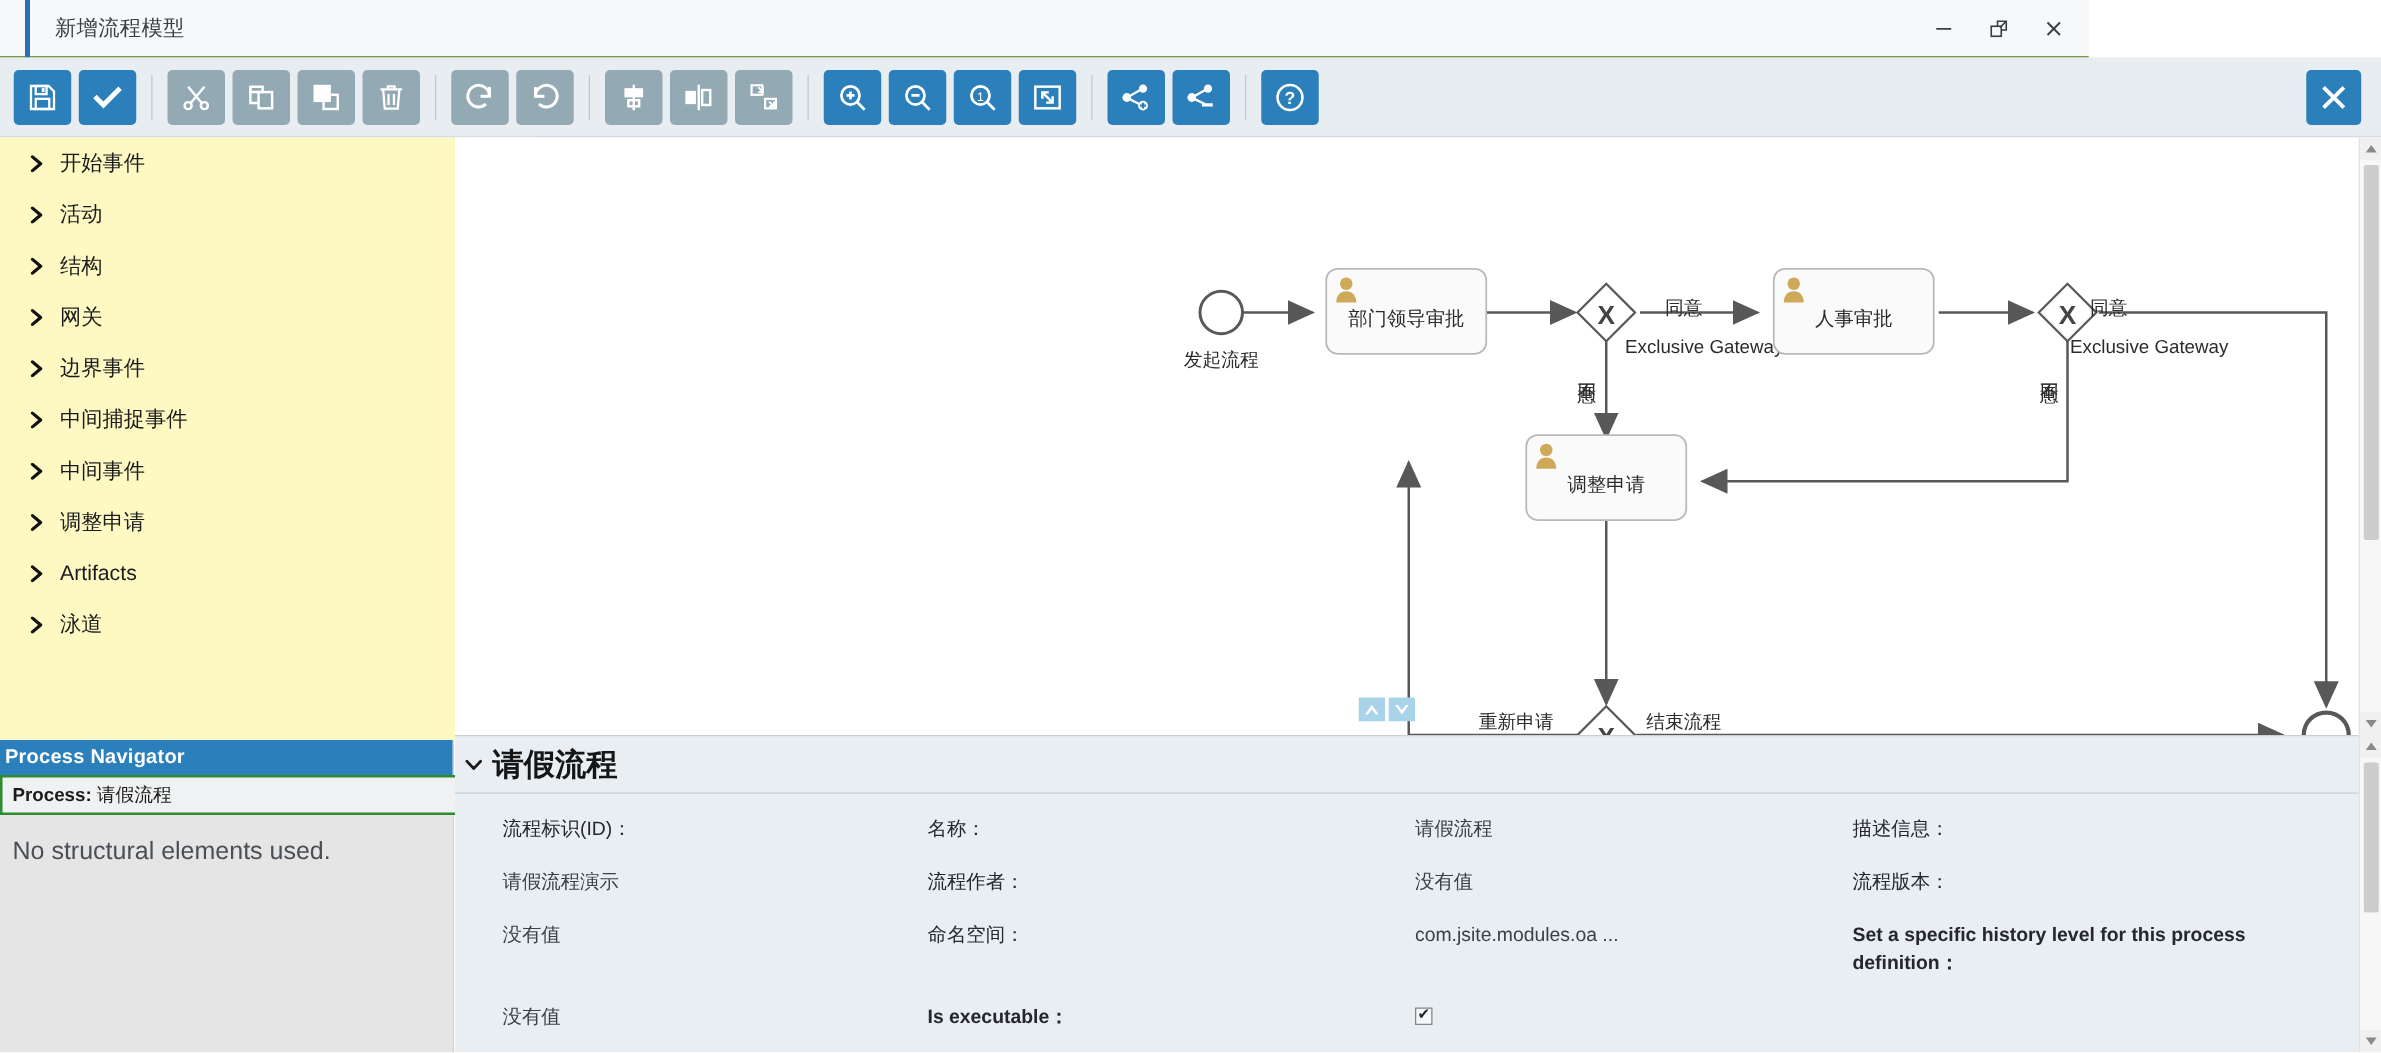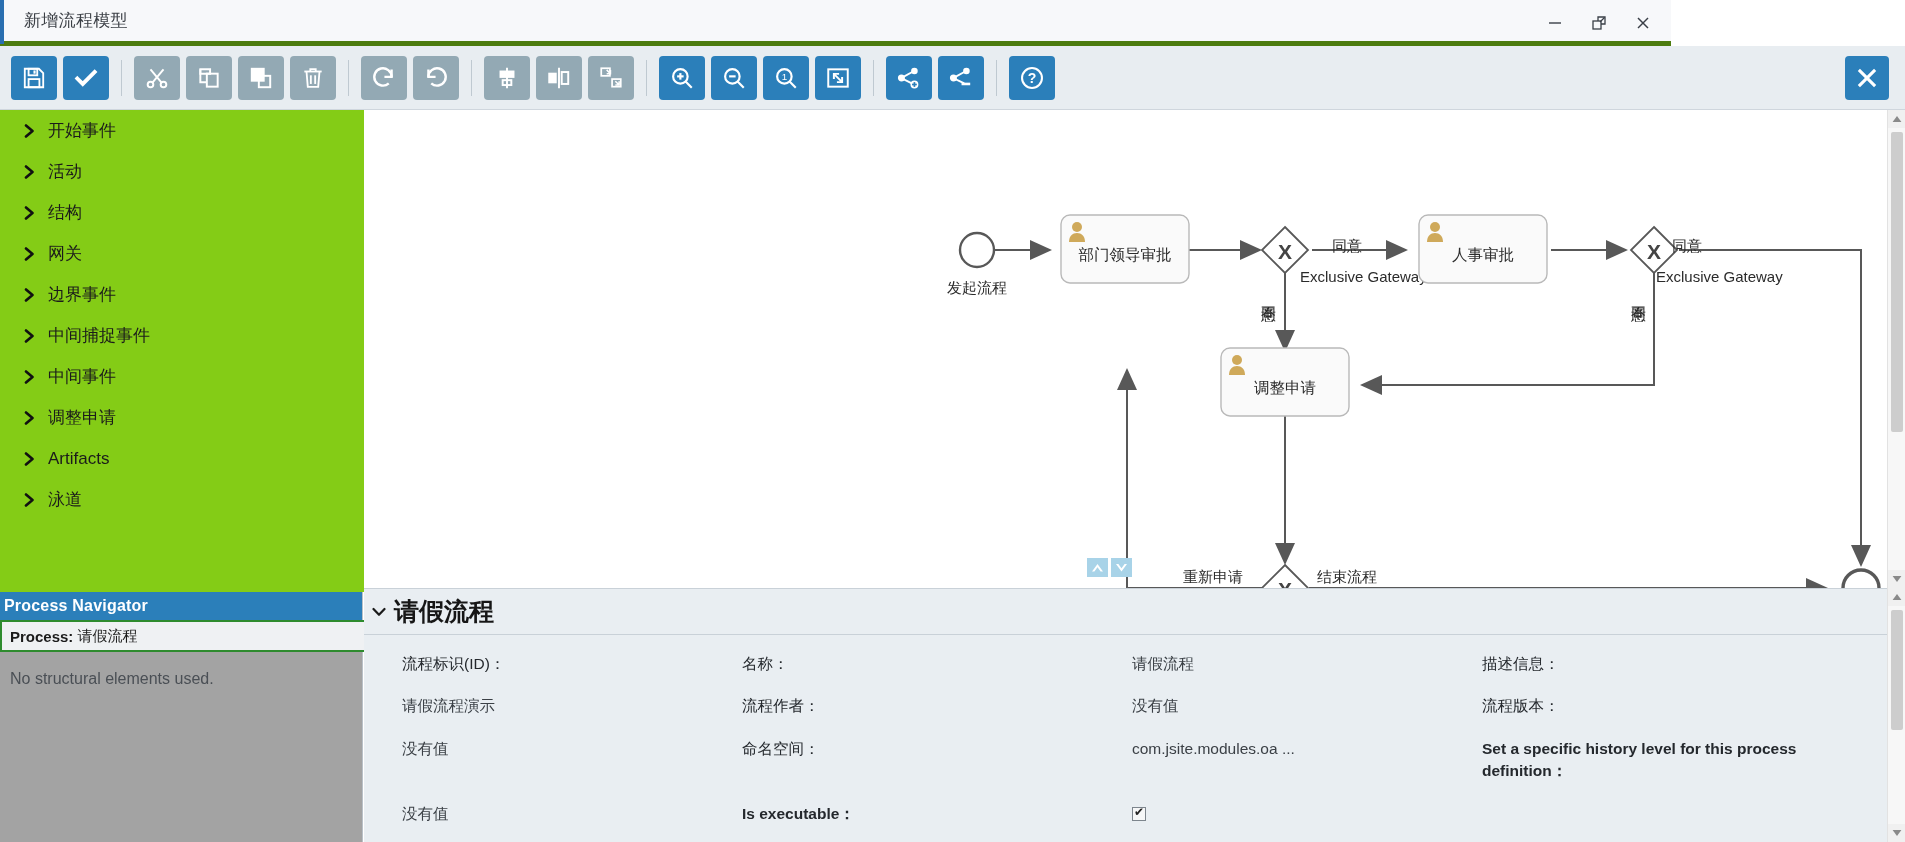--- a/index.html
+++ b/index.html
@@ -7,22 +7,22 @@
     width: 1905px; height: 842px;
     overflow: hidden;
     font-family: "Liberation Sans", "DejaVu Sans", sans-serif;
     background: #ffffff;
   }
   #app { position: relative; width: 1905px; height: 842px; overflow: hidden; background:#fff; }
 
   
   .titlebar {
     position: absolute; left: 0; top: 0; width: 1671px; height: 46px;
-    background: #f7f8fa; border-bottom: 5px solid #4d7c0f;
-    display: flex; align-items: center;
+    background: #f7f8fa; border-bottom: 1px solid #4d7c0f;
+    display: flex; align-items: center; padding-left: 20px;
   }
   .titlebar .accent { width: 4px; height: 46px; background: #2a6fb0; }
   .titlebar .wtitle {
     margin-left: 20px; font-size: 17px; color: #3b3f45; letter-spacing: .3px;
   }
   .win-btns { position: absolute; right: 6px; top: 0; height: 46px; display:flex; align-items:center; }
   .win-btn {
     width: 44px; height: 46px; display:flex; align-items:center; justify-content:center;
     color:#3a3f47; cursor:default;
   }
@@ -49,21 +49,21 @@
     display:flex; align-items:center; justify-content:center;
   }
 
   
   .leftpanel {
     position:absolute; left:0; top:110px; width: 363px; height: 732px;
     background:#fff; border-right: 1px solid #b9c0c7;
   }
   .palette {
     position:absolute; left:0; top:0; width: 427px; height: 482px;
-    background:#84cc16; overflow:hidden; border-right:1px solid #cfd4d9;
+    background:#fef9c3; overflow:hidden; border-right:1px solid #cfd4d9;
   }
   .pal-item {
     display:flex; align-items:center; height: 41px; padding-left: 24px;
     font-size: 17px; color:#1b1b1b; cursor:default;
   }
   .pal-chev { width: 16px; margin-right: 8px; color:#111; font-size: 15px; font-weight: bold; display:flex; }
   .pal-chev svg { display:block; }
 
   
   .nav-head {
@@ -73,21 +73,21 @@
   }
   .nav-row {
     position:absolute; left:0; top:510px; width: 394px; height: 32px;
     background:#eff1f3; border:2px solid #2e8b2e;
     display:flex; align-items:center; padding-left: 8px;
     font-size: 15px; color:#1b1b1b;
   }
   .nav-row b { font-weight: bold; margin-right: 4px; }
   .nav-empty {
     position:absolute; left:0; top:542px; width: 362px; height: 190px;
-    background:#a3a3a3; padding: 18px 10px; font-size: 16px; color:#4a4f55;
+    background:#e5e5e5; padding: 18px 10px; font-size: 20px; color:#4a4f55;
   }
 
   
   .canvas-wrap {
     position:absolute; left: 364px; top:110px; width: 1541px; height: 478px;
     background:#fff; overflow:hidden;
   }
   .canvas-scroll-v {
     position:absolute; right: 0px; top: 110px; width: 18px; height: 478px;
     background:#f7f7f7; border-left:1px solid #e2e2e2;

